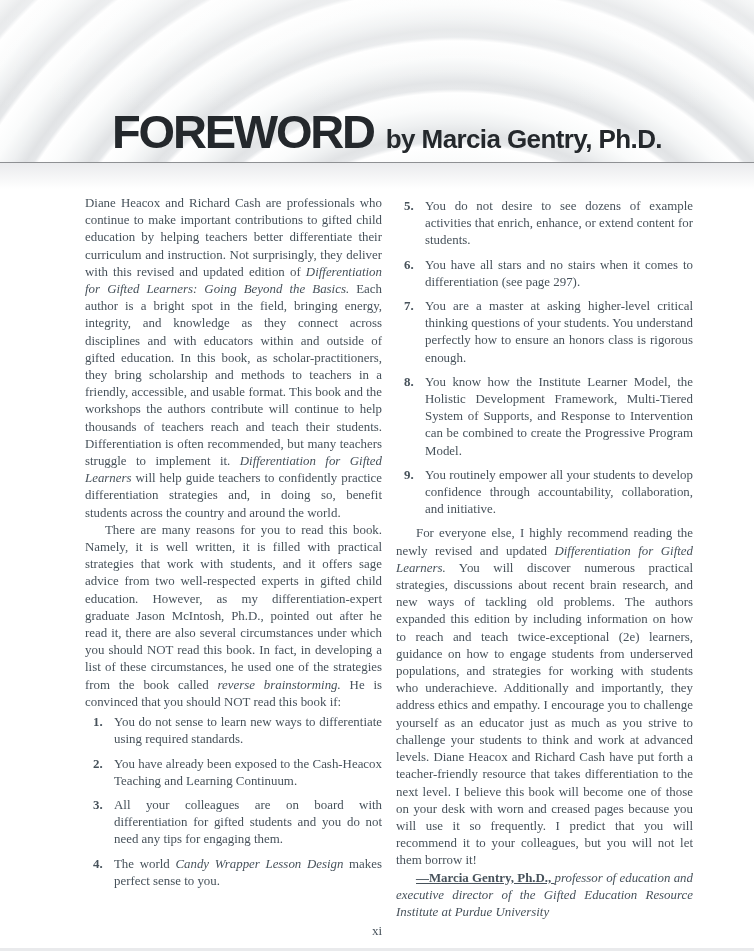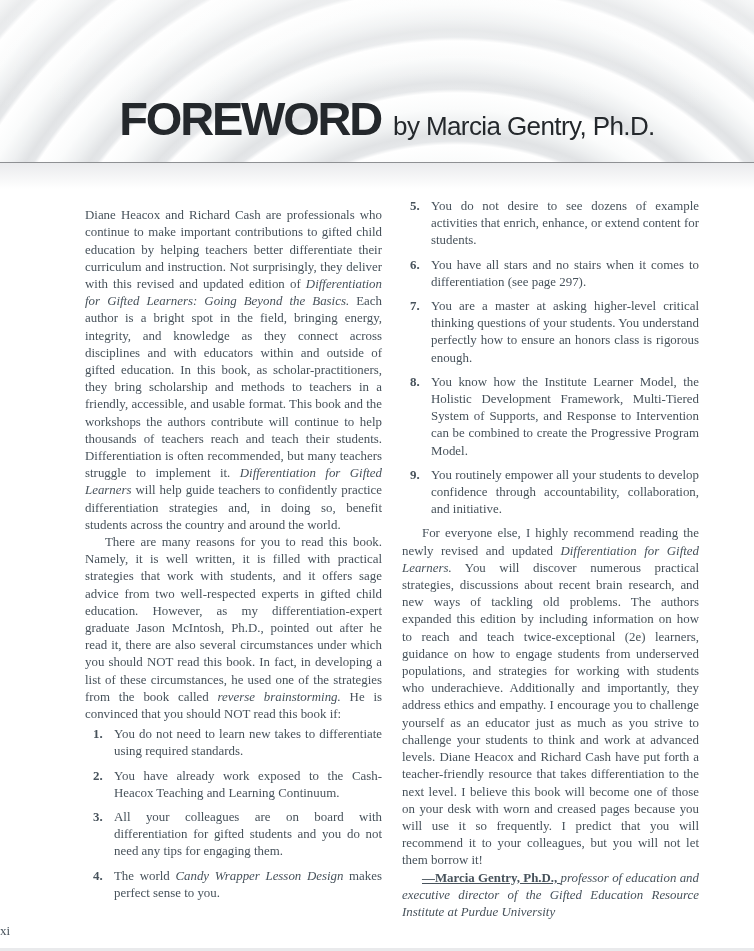--- a/index.html
+++ b/index.html
@@ -16,52 +16,51 @@
     height:163px;
     border-bottom:1px solid #8e9093;
     background:
       linear-gradient(180deg, rgba(255,255,255,.30), rgba(255,255,255,0) 70%),
       repeating-radial-gradient(circle at 455px 435px,
         #eef0f1 0px, #fafbfb 14px, #ffffff 30px,
         #e6e8ea 34px, #e1e3e5 41px, #eef0f1 52px);
     display:flex;
     justify-content:center;
     align-items:flex-end;
-    padding-bottom:20px;
+    padding-bottom:7px;
     box-sizing:border-box;
     text-align:right;
   }
   .title-row{display:flex;align-items:baseline;gap:12px;transform:translateX(10px);}
   .title{
     font-family:"Liberation Sans", sans-serif;
     font-weight:700;
     font-size:47px;
     letter-spacing:-2.2px;
     color:#24282c;
     line-height:1;
   }
   .subtitle{
     font-family:"Liberation Sans", sans-serif;
-    font-weight:400;
+    font-weight:700;
     font-size:26px;
     letter-spacing:-0.6px;
     color:#24282c;
     line-height:1;
   }
   .header-fade{
     height:26px;
     background:linear-gradient(180deg,#eaebed,#ffffff);
   }
   
   .content{
     display:flex;
-    gap:20px;
+    gap:14px;
     padding:6px 23px 0 85px;
     box-sizing:border-box;
-    align-items:center;
   }
   .col{
     width:297px;
     color:#47525b;
     font-size:12.9px;
     line-height:17.2px;
     text-align:justify;
   }
   .para{margin:0;}
   .para.indent{text-indent:20px;}
@@ -77,20 +76,21 @@
     flex:none;
     width:21px;
     font-weight:700;
   }
   .li .li-body{flex:1;}
   
   .footer{
     position:absolute;
     left:0;right:0;
     bottom:12px;
+    text-align:center;
     font-size:13px;
     color:#47525b;
   }
   .bottom-edge{
     position:absolute;
     left:0;right:0;bottom:0;
     height:3px;
     background:#e9eaec;
   }
 </style>
@@ -107,25 +107,25 @@
   </div>
 
   <div class="header-fade"></div>
 
   <div class="content">
     <div class="col" id="col-left">
         <p class="para"><span>Diane Heacox and Richard Cash are professionals who continue to make important contributions to gifted child education by helping teachers better differentiate their curriculum and instruction. Not surprisingly, they deliver with this revised and updated edition of </span><span class="it">Differentiation for Gifted Learners: Going Beyond the Basics.</span><span> Each author is a bright spot in the field, bringing energy, integrity, and knowledge as they connect across disciplines and with educators within and outside of gifted education. In this book, as scholar-practitioners, they bring scholarship and methods to teachers in a friendly, accessible, and usable format. This book and the workshops the authors contribute will continue to help thousands of teachers reach and teach their students. Differentiation is often recommended, but many teachers struggle to implement it. </span><span class="it">Differentiation for Gifted Learners</span><span> will help guide teachers to confidently practice differentiation strategies and, in doing so, benefit students across the country and around the world.</span></p>
         <p class="para indent"><span>There are many reasons for you to read this book. Namely, it is well written, it is filled with practical strategies that work with students, and it offers sage advice from two well-respected experts in gifted child education. However, as my differentiation-expert graduate Jason McIntosh, Ph.D., pointed out after he read it, there are also several circumstances under which you should NOT read this book. In fact, in developing a list of these circumstances, he used one of the strategies from the book called </span><span class="it">reverse brainstorming.</span><span> He is convinced that you should NOT read this book if:</span></p>
         <div class="li">
           <span class="num">1.</span>
-          <div class="li-body"><span>You do not need to learn new takes to differentiate using required standards.</span></div>
+          <div class="li-body"><span>You do not sense to learn new ways to differentiate using required standards.</span></div>
         </div>
         <div class="li">
           <span class="num">2.</span>
-          <div class="li-body"><span>You have already work exposed to the Cash-Heacox Teaching and Learning Continuum.</span></div>
+          <div class="li-body"><span>You have already been exposed to the Cash-Heacox Teaching and Learning Continuum.</span></div>
         </div>
         <div class="li">
           <span class="num">3.</span>
           <div class="li-body"><span>All your colleagues are on board with differentiation for gifted students and you do not need any tips for engaging them.</span></div>
         </div>
         <div class="li">
           <span class="num">4.</span>
           <div class="li-body"><span>The world </span><span class="it">Candy Wrapper Lesson Design</span><span> makes perfect sense to you.</span></div>
         </div>
       </div>

